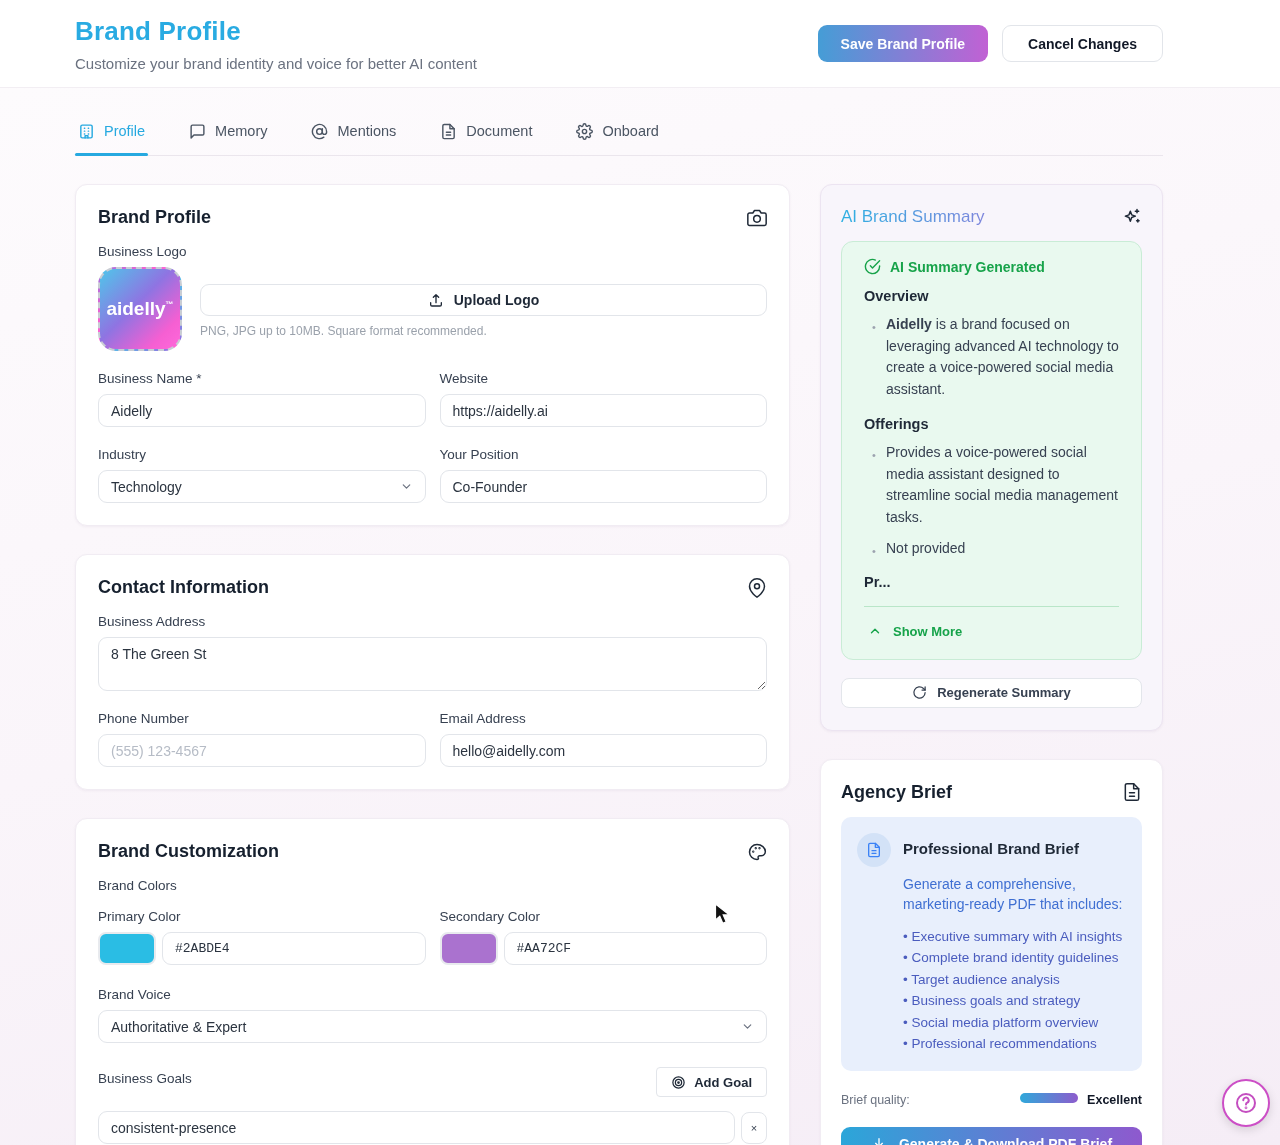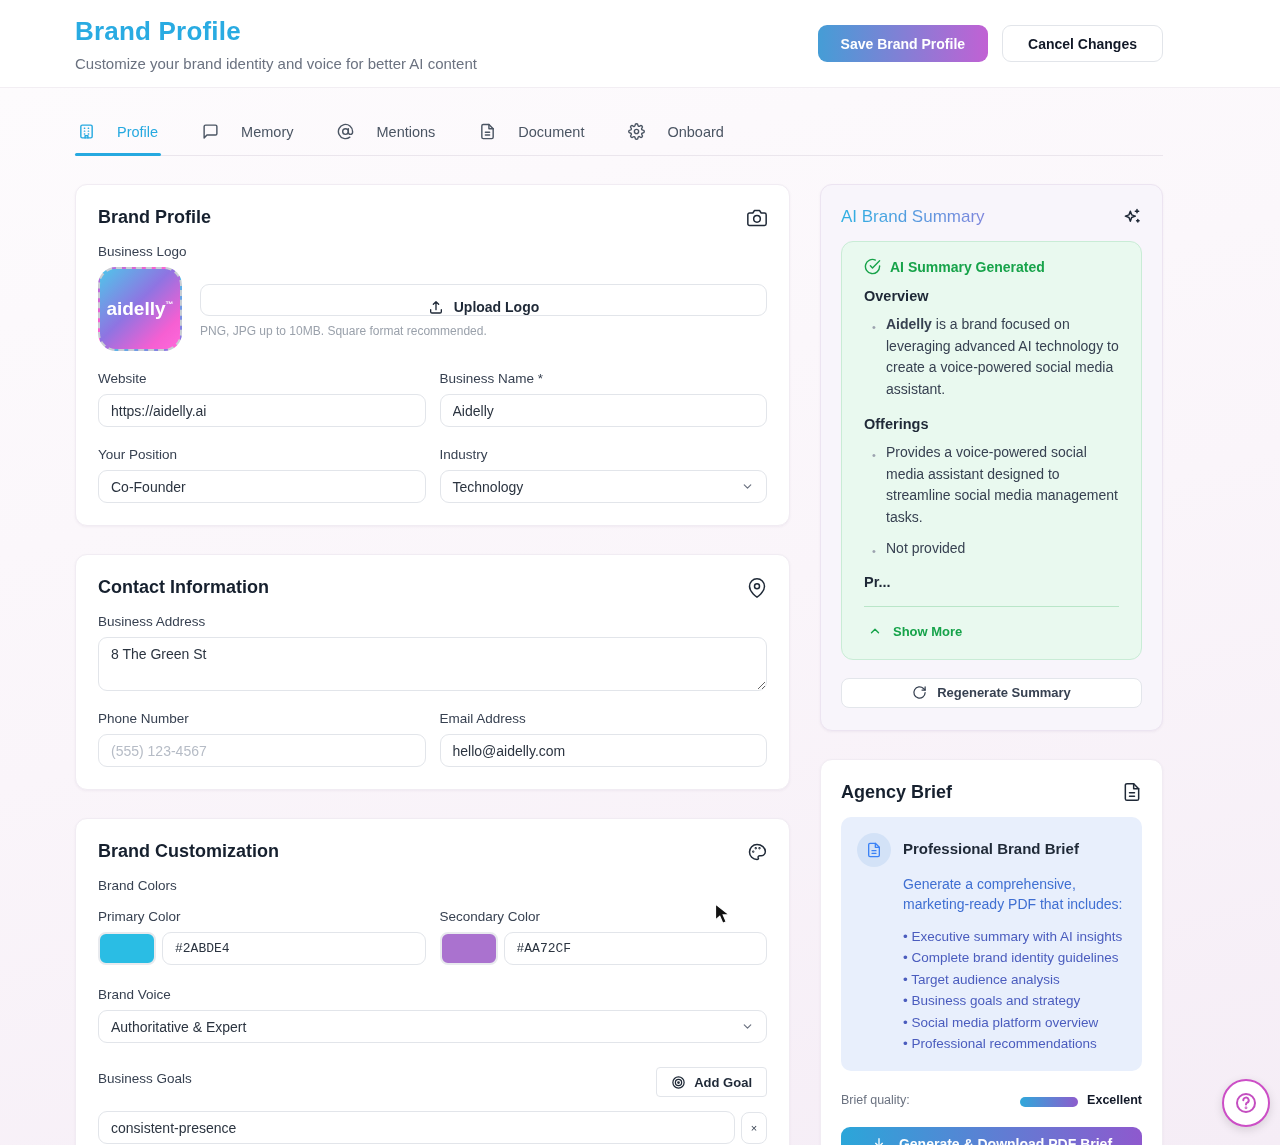--- a/index.html
+++ b/index.html
@@ -14,21 +14,21 @@
   .header-actions{display:flex;align-items:center;gap:14px}
   .btn{cursor:pointer;font-family:inherit}
   .btn-cancel{height:37px;padding:0 25px;border:1px solid #e2e5ea;border-radius:9px;background:#fff;font-size:14px;font-weight:600;color:#111827}
   .btn-save{height:37px;padding:0 23px;border:none;border-radius:9px;background:linear-gradient(90deg,#459dd6,#c161d4);color:#fff;font-size:14px;font-weight:600}
 
   
   .main{height:1057px;background:linear-gradient(165deg,#fdfbfd 0%,#faf5fa 50%,#f5edf6 100%);padding-top:32px}
 
   
   .tabs{margin:0 117px 0 75px;display:flex;gap:38px;border-bottom:1px solid #ebe6ed}
-  .tab{display:flex;align-items:center;gap:22px;padding:3px 3px 15px;background:none;border:none;font-size:14.5px;color:#4b5563;font-weight:500;position:relative;font-family:inherit;cursor:pointer}
+  .tab{display:flex;align-items:flex-start;gap:9px;padding:3px 3px 15px;background:none;border:none;font-size:14.5px;color:#4b5563;font-weight:500;position:relative;font-family:inherit;cursor:pointer}
   .tab .ticon{display:flex;color:#4b5563}
   .tab.active,.tab.active .ticon{color:#26a9e0}
   .tab.active::after{content:"";position:absolute;left:0;right:0;bottom:-1px;height:3px;background:#26a9e0;border-radius:2px}
 
   
   .columns{display:flex;gap:30px;margin:28px 117px 0 75px;align-items:flex-start}
   .col-left{width:715px;display:flex;flex-direction:column;gap:28px}
   .col-right{width:343px;display:flex;flex-direction:column;gap:28px}
 
   .card{background:#fff;border:1px solid #f1ecf3;border-radius:12px;box-shadow:0 1px 3px rgba(50,25,70,.05);padding:22px}
@@ -41,21 +41,21 @@
   .input::placeholder{color:#b6bcc6}
   .select{width:100%;height:33px;border:1px solid #e2e5ea;border-radius:9px;padding:0 12px;font-size:14px;color:#2b3440;background:#fff;display:flex;align-items:center;justify-content:space-between;cursor:pointer}
   .select .chev{color:#6b7280;display:flex}
   .grid2{display:grid;grid-template-columns:1fr 1fr;column-gap:14px;row-gap:20px}
 
   
   .logo-row{display:flex;gap:18px;align-items:flex-start;margin-bottom:20px}
   .logo-box{width:84px;height:84px;flex:0 0 84px;border-radius:18px;border:2px dashed #c9cdd4;background:linear-gradient(135deg,#4fc6ea 0%,#8f74e2 45%,#f55fd2 80%,#ff69da 100%);display:flex;align-items:center;justify-content:center;color:#fff;font-weight:800;font-size:19px;cursor:pointer}
   .logo-box sup{font-size:8px;margin-top:-10px}
   .upload-wrap{flex:1;padding-top:17px}
-  .btn-upload{width:100%;height:32px;border:1px solid #e2e5ea;border-radius:9px;background:#fff;display:flex;align-items:flex-end;justify-content:center;gap:10px;font-size:14px;font-weight:600;color:#1f2937}
+  .btn-upload{width:100%;height:32px;border:1px solid #e2e5ea;border-radius:9px;background:#fff;display:flex;align-items:center;justify-content:center;gap:10px;font-size:14px;font-weight:600;color:#1f2937}
   .upload-hint{font-size:12px;color:#9aa1ab;margin-top:8px}
 
   
   .input-area{width:100%;height:54px;border:1px solid #e2e5ea;border-radius:9px;padding:8px 12px;font-size:14px;color:#2b3440;resize:both;font-family:inherit;outline:none;display:block;margin-bottom:20px}
 
   
   .sub-label{font-size:13.5px;color:#374151;font-weight:500;margin-bottom:16px}
   .color-row{display:flex;gap:6px}
   .swatch{width:58px;height:33px;flex:0 0 58px;border-radius:8px;border:2px solid #e8eaee;cursor:pointer}
   .hex-input{font-family:"Liberation Mono","DejaVu Sans Mono",monospace;font-size:13px}
@@ -83,21 +83,21 @@
 
   
   .blue-box{background:#e8effc;border-radius:10px;padding:16px;margin-top:14px}
   .bb-head{display:flex;gap:12px}
   .bb-icon{width:34px;height:34px;flex:0 0 34px;border-radius:50%;background:#d3e2f7;display:flex;align-items:center;justify-content:center;color:#3b82f6}
   .bb-title{font-size:15px;font-weight:700;color:#1f2937;margin-top:7px}
   .bb-body{margin-left:46px}
   .bb-intro{font-size:14px;color:#3f6fd2;line-height:20px;margin:7px 0 12px}
   .bb-list{list-style:none;font-size:13.5px;color:#4a5cbe;line-height:21.5px}
   .bb-list li::before{content:"• "}
-  .quality-row{display:flex;align-items:flex-end;margin-top:22px;font-size:12.5px}
+  .quality-row{display:flex;align-items:flex-start;margin-top:22px;font-size:12.5px}
   .quality-label{color:#6b7280;flex:1}
   .quality-bar{width:58px;height:10px;border-radius:5px;background:linear-gradient(90deg,#2fa8da,#8d5ccd);margin-right:9px}
   .quality-value{color:#111827;font-weight:600}
   .btn-generate{margin-top:20px;width:100%;height:34px;border:none;border-radius:9px;background:linear-gradient(90deg,#2ba6d9,#8e59ce);color:#fff;font-size:14px;font-weight:600;display:flex;align-items:center;justify-content:center;gap:12px}
 
   
   .help-fab{position:absolute;left:1222px;top:1079px;width:48px;height:48px;border-radius:50%;background:#fff;border:2px solid #cc4ec6;box-shadow:0 3px 10px rgba(0,0,0,.13);display:flex;align-items:center;justify-content:center;color:#c44ec0;cursor:pointer}
   .cursor{position:absolute;left:714px;top:903px;pointer-events:none}
 </style>
 </head>
@@ -195,41 +195,41 @@
                     </svg>
                 </span>
                 <span>Upload Logo</span>
               </button>
               <div class="upload-hint">PNG, JPG up to 10MB. Square format recommended.</div>
             </div>
           </div>
 
           <div class="grid2">
             <div>
+              <div class="field-label">Business Name *</div>
+              <input class="input" value="Aidelly" style="">
+            </div>
+            <div>
               <div class="field-label">Website</div>
               <input class="input" value="https://aidelly.ai" style="">
-            </div>
-            <div>
-              <div class="field-label">Business Name *</div>
-              <input class="input" value="Aidelly" style="">
-            </div>
-            <div>
-              <div class="field-label">Your Position</div>
-              <input class="input" value="Co-Founder" style="">
             </div>
             <div>
               <div class="field-label">Industry</div>
               <div class="select">
                 <span>Technology</span>
                 <span class="chev">
                   <svg width="13" height="13" viewBox="0 0 24 24" fill="none" stroke="currentColor" stroke-width="2.2" stroke-linecap="round" stroke-linejoin="round">
                       <path d="M6 9l6 6 6-6"></path>
                     </svg>
                 </span>
               </div>
+            </div>
+            <div>
+              <div class="field-label">Your Position</div>
+              <input class="input" value="Co-Founder" style="">
             </div>
           </div>
         </div>
 
         <div class="card">
           <div class="card-head">
             <div class="card-title">Contact Information</div>
             <span class="head-icon">
               <svg width="20" height="20" viewBox="0 0 24 24" fill="none" stroke="currentColor" stroke-width="1.8" stroke-linecap="round" stroke-linejoin="round">
                   <path d="M21 10c0 7-9 13-9 13s-9-6-9-13a9 9 0 0 1 18 0z"></path>

